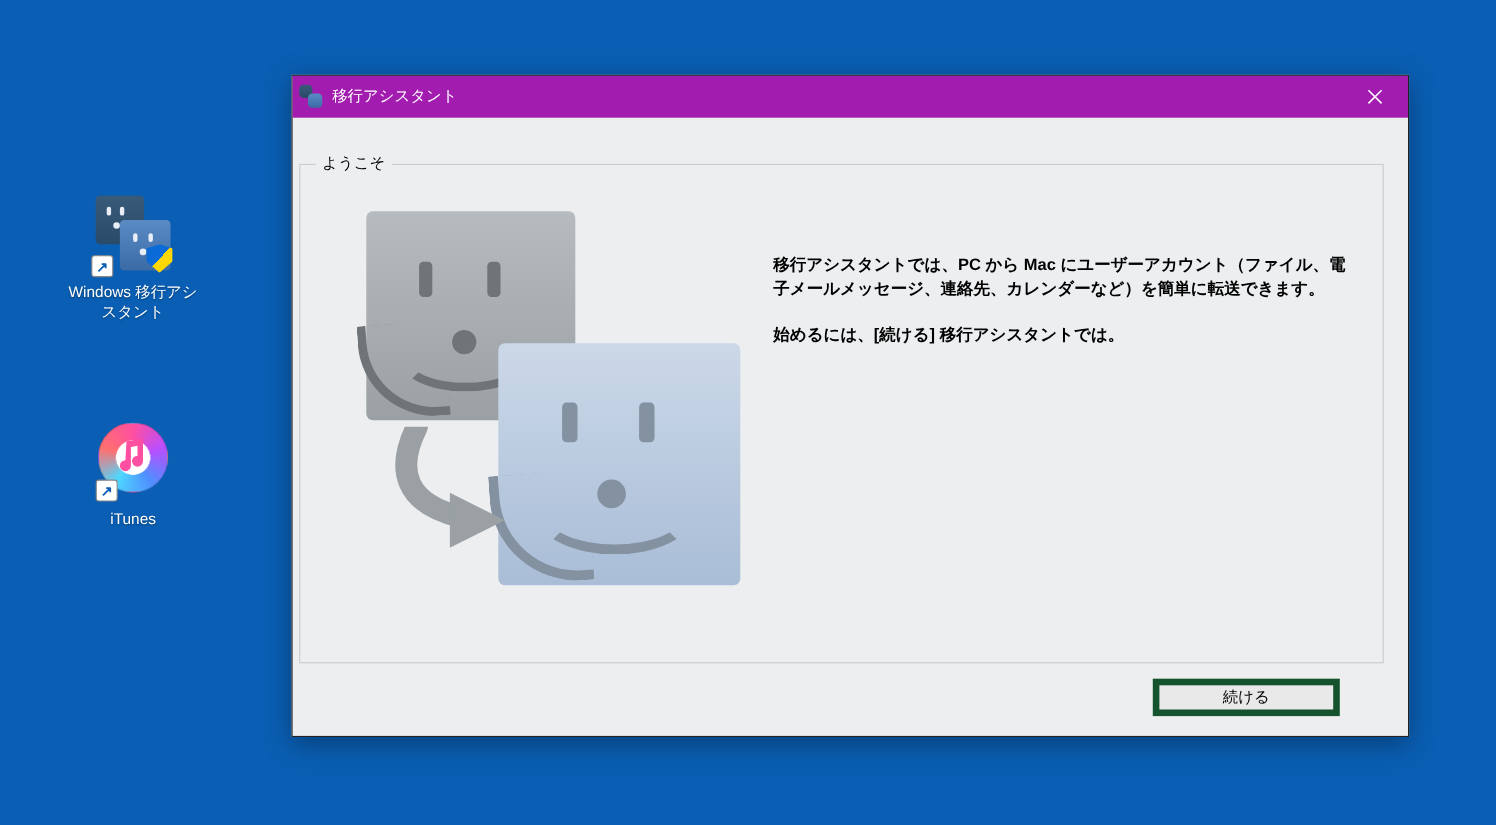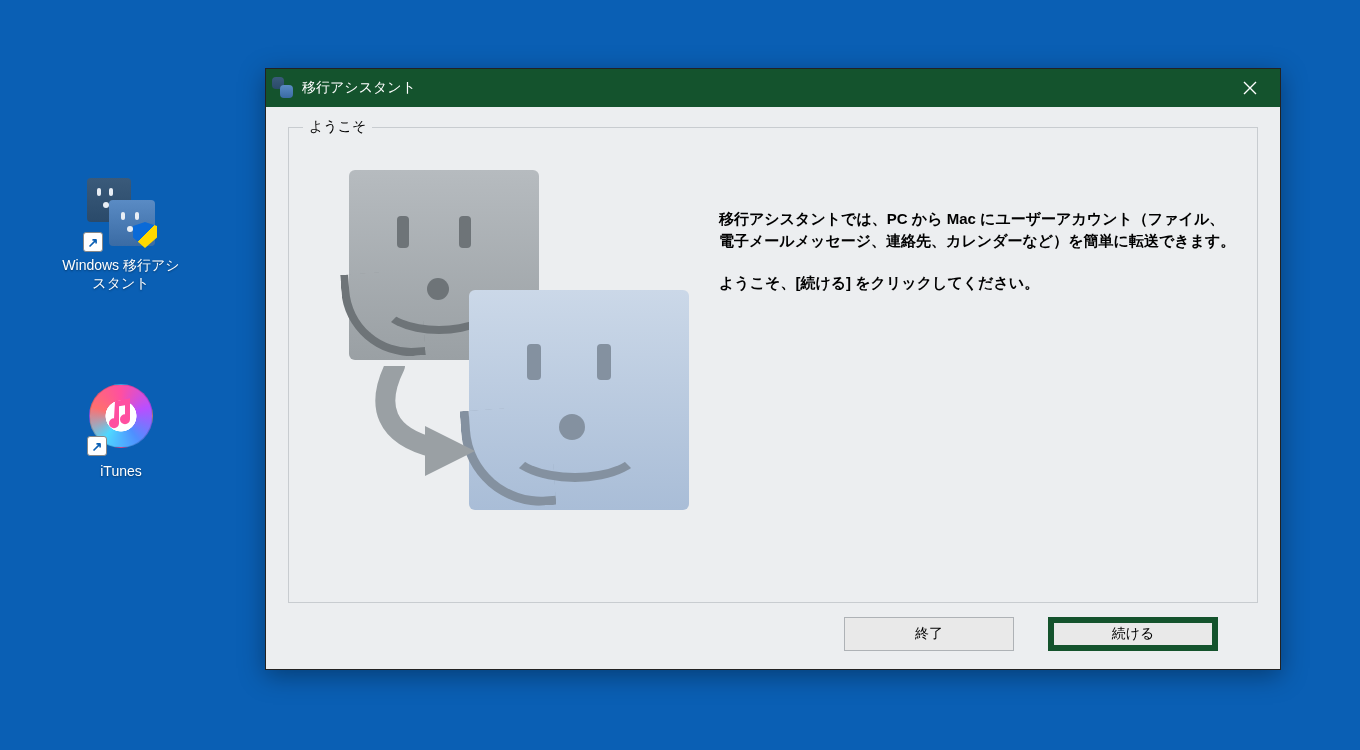--- a/index.html
+++ b/index.html
@@ -89,41 +89,41 @@
     position: absolute;
     left: 265px; top: 68px;
     width: 1016px; height: 602px;
     background: #eceef0;
     border: 1px solid #222;
     box-shadow: 0 6px 24px rgba(0,0,0,.35);
     display: flex; flex-direction: column;
   }
   .titlebar {
     height: 38px;
-    background: #14532d;
+    background: #a21caf;
     color: #fff;
     display: flex; align-items: center;
     padding: 0 6px;
   }
   .titlebar .title-icon {
     width: 22px; height: 22px; margin-right: 8px;
     position: relative;
   }
   .titlebar .title-text { font-size: 14px; }
   .titlebar .spacer { flex: 1; }
   .titlebar .close-btn {
     width: 48px; height: 38px;
     display: flex; align-items: center; justify-content: center;
     cursor: pointer;
   }
 
   .dialog-body {
     flex: 1;
-    padding: 20px 22px 18px 22px;
-    display: flex; flex-direction: column;
+    padding: 20px 22px 18px 6px;
+    display: flex; flex-direction: column; margin-top: 22px;
   }
   .groupbox {
     flex: 1;
     border: 1px solid #c8ccd0;
     position: relative;
     padding: 22px 20px 18px 20px;
     background: #eceef0;
   }
   .groupbox-legend {
     position: absolute; top: -10px; left: 14px;
@@ -289,23 +289,22 @@
             <div class="chin"></div>
           </div>
           <svg class="arrow-between" width="120" height="110" viewBox="0 0 120 110">
             <path d="M20 0 C 0 40, 10 70, 60 82" fill="none" stroke="#9aa0a4" stroke-width="20" stroke-linecap="round"></path>
             <path d="M50 60 L100 85 L50 110 Z" fill="#9aa0a4"></path>
           </svg>
         </div>
 
         <div class="description">
           <p>移行アシスタントでは、PC から Mac にユーザーアカウント（ファイル、電子メールメッセージ、連絡先、カレンダーなど）を簡単に転送できます。</p>
-          <p>ようこそ、[続ける] をクリックしてください。</p>
+          <p>始めるには、[続ける] 移行アシスタントでは。</p>
         </div>
       </div>
     </div>
 
     <div class="button-row">
-      <button class="btn">終了</button>
       <button class="btn primary">続ける</button>
     </div>
   </div>
 </div>
 
 </body></html>

